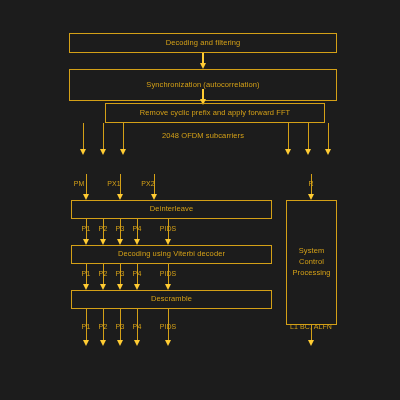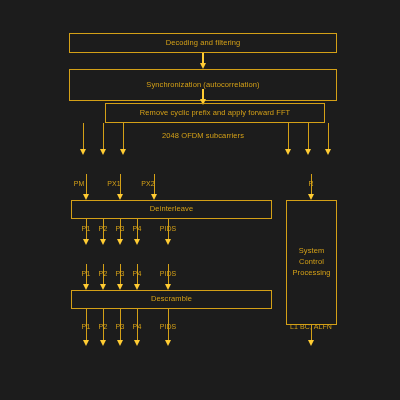--- a/index.html
+++ b/index.html
@@ -139,20 +139,23 @@
   <div class="label" style="left:120px; top:225px;">P3</div>
 
   <div class="vline" style="left:137px; top:219px; height:22px;"></div>
   <div class="arrowhead" style="left:134.4px; top:239px;"></div>
   <div class="label" style="left:137px; top:225px;">P4</div>
 
   <div class="vline" style="left:168px; top:219px; height:22px;"></div>
   <div class="arrowhead" style="left:165.4px; top:239px;"></div>
   <div class="label" style="left:168px; top:225px;">PIDS</div>
 
+  <div class="box" style="left:71px; top:245px; width:201px; height:19px;">
+    <span>Decoding using Viterbi decoder</span>
+  </div>
 
   <div class="vline" style="left:86px; top:264px; height:22px;"></div>
   <div class="arrowhead" style="left:83.4px; top:284px;"></div>
   <div class="label" style="left:86px; top:270px;">P1</div>
 
   <div class="vline" style="left:103px; top:264px; height:22px;"></div>
   <div class="arrowhead" style="left:100.4px; top:284px;"></div>
   <div class="label" style="left:103px; top:270px;">P2</div>
 
   <div class="vline" style="left:120px; top:264px; height:22px;"></div>

